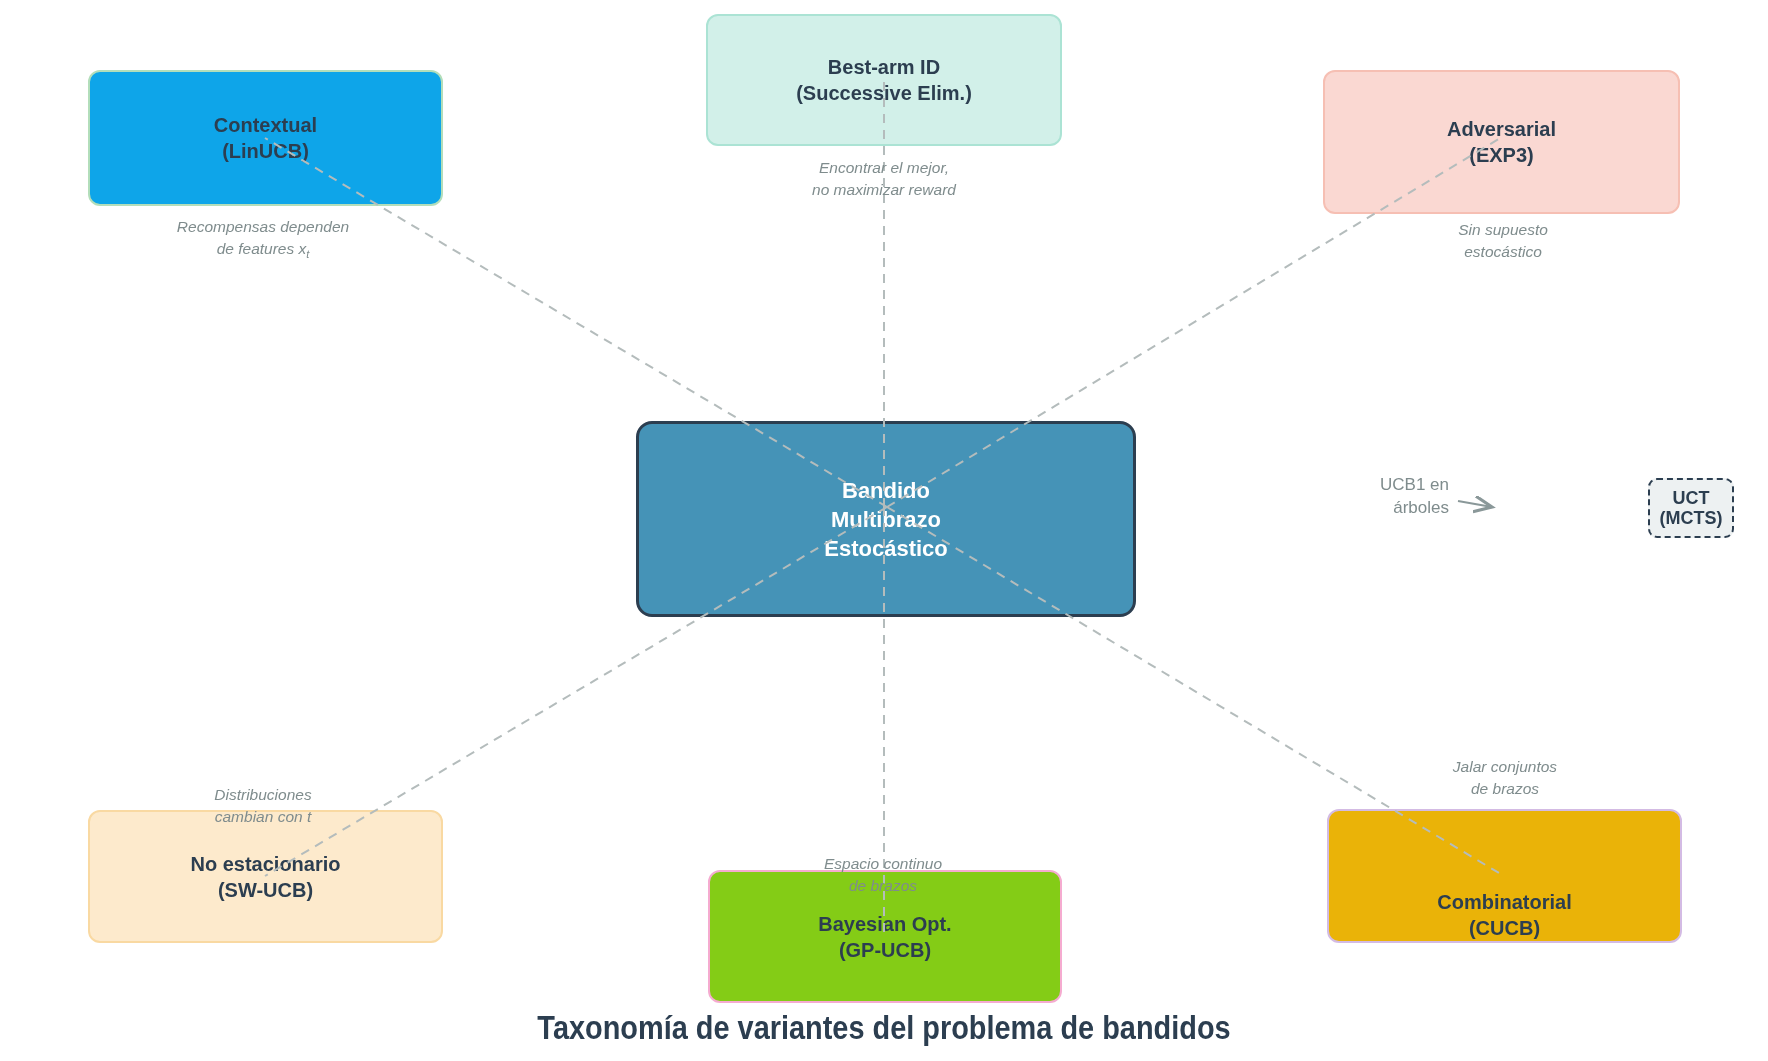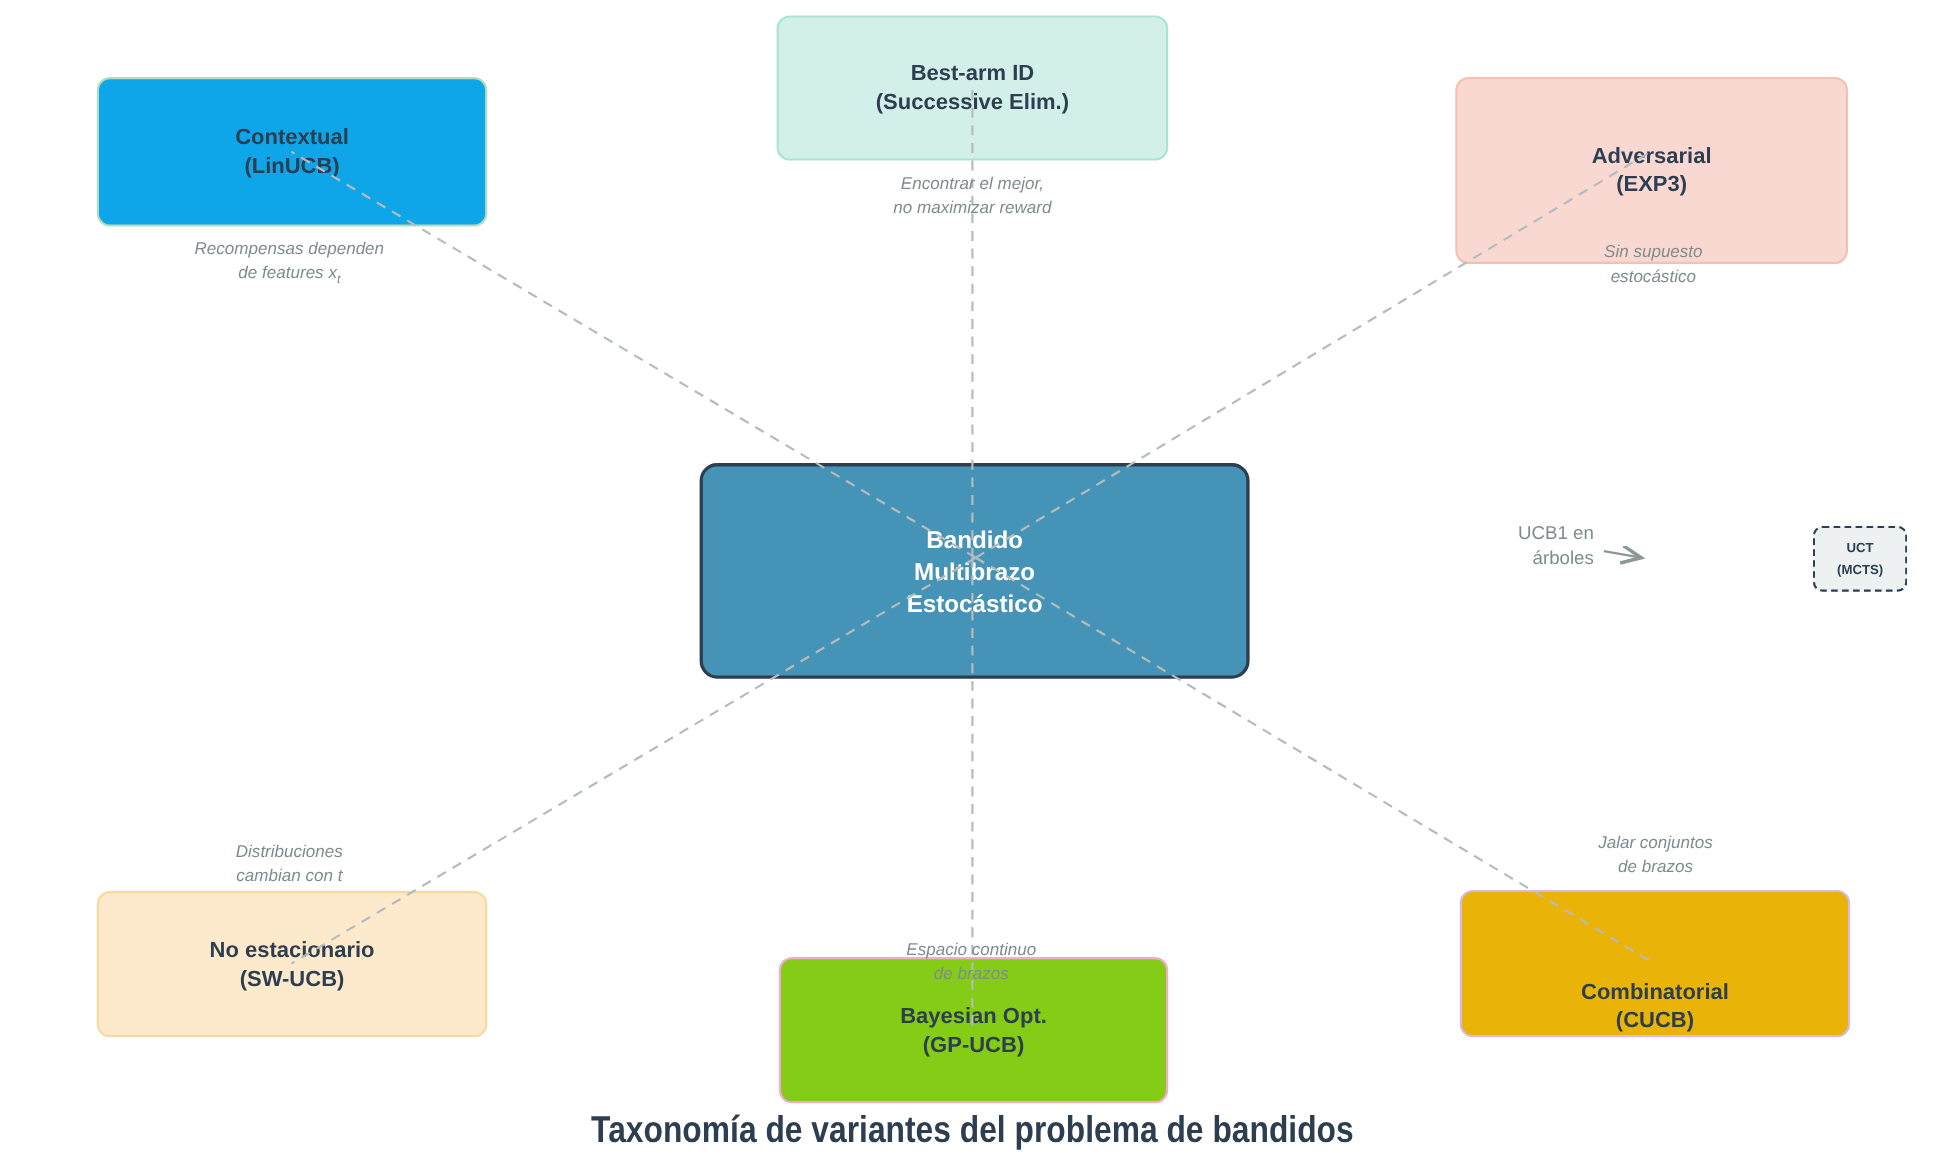--- a/index.html
+++ b/index.html
@@ -17,45 +17,45 @@
   .node{
     position:absolute;z-index:1;
     border:2px solid;border-radius:12px;
     display:flex;flex-direction:column;align-items:center;justify-content:center;
     text-align:center;font-weight:bold;font-size:20px;line-height:26px;
     color:#2c3e50;box-sizing:border-box;
   }
   .node span{position:relative;z-index:3;}
   #node-contextual {left:88px;  top:70px;  width:355px; height:136px;}
   #node-bestarm    {left:706px; top:14px;  width:356px; height:132px;}
-  #node-adversarial{left:1323px;top:70px;  width:357px; height:170px;}
+  #node-adversarial{left:1323px;top:70px;  width:357px; height:144px;}
   #node-noest      {left:88px;  top:810px; width:355px; height:133px;}
   #node-bayesian   {left:708px; top:870px; width:354px; height:133px;}
   #node-comb       {left:1327px;top:809px; width:355px; height:134px;}
   #node-central{
     left:636px;top:421px;width:500px;height:196px;
     border-width:3.5px;border-radius:16px;
     font-size:22px;line-height:29px;color:#ffffff;
   }
   #node-uct{
     left:1648px;top:478px;width:86px;height:60px;
     border-style:dashed;border-width:2px;border-radius:9px;
-    font-size:12px;line-height:20px;
+    font-size:18px;line-height:20px;
   }
   
   .note{
     position:absolute;z-index:3;transform:translateX(-50%);
     text-align:center;font-style:italic;color:#7f8c8d;
     font-size:15.5px;line-height:22px;white-space:nowrap;
   }
   .note sub{font-size:11px;}
   #note-contextual {left:263px; top:216px;}
   #note-bestarm    {left:884px; top:157px;}
   #note-adversarial{left:1503px;top:219px;}
-  #note-noest      {left:263px; top:764px;}
+  #note-noest      {left:263px; top:784px;}
   #note-bayesian   {left:883px; top:853px;}
   #note-comb       {left:1505px;top:756px;}
   
   #ucb1-label{
     position:absolute;left:1380px;top:473px;z-index:3;
     color:#7f8c8d;font-size:17px;line-height:23px;text-align:right;
   }
   
   #diagram-title{
     position:absolute;left:0;right:0;top:1008px;z-index:3;

